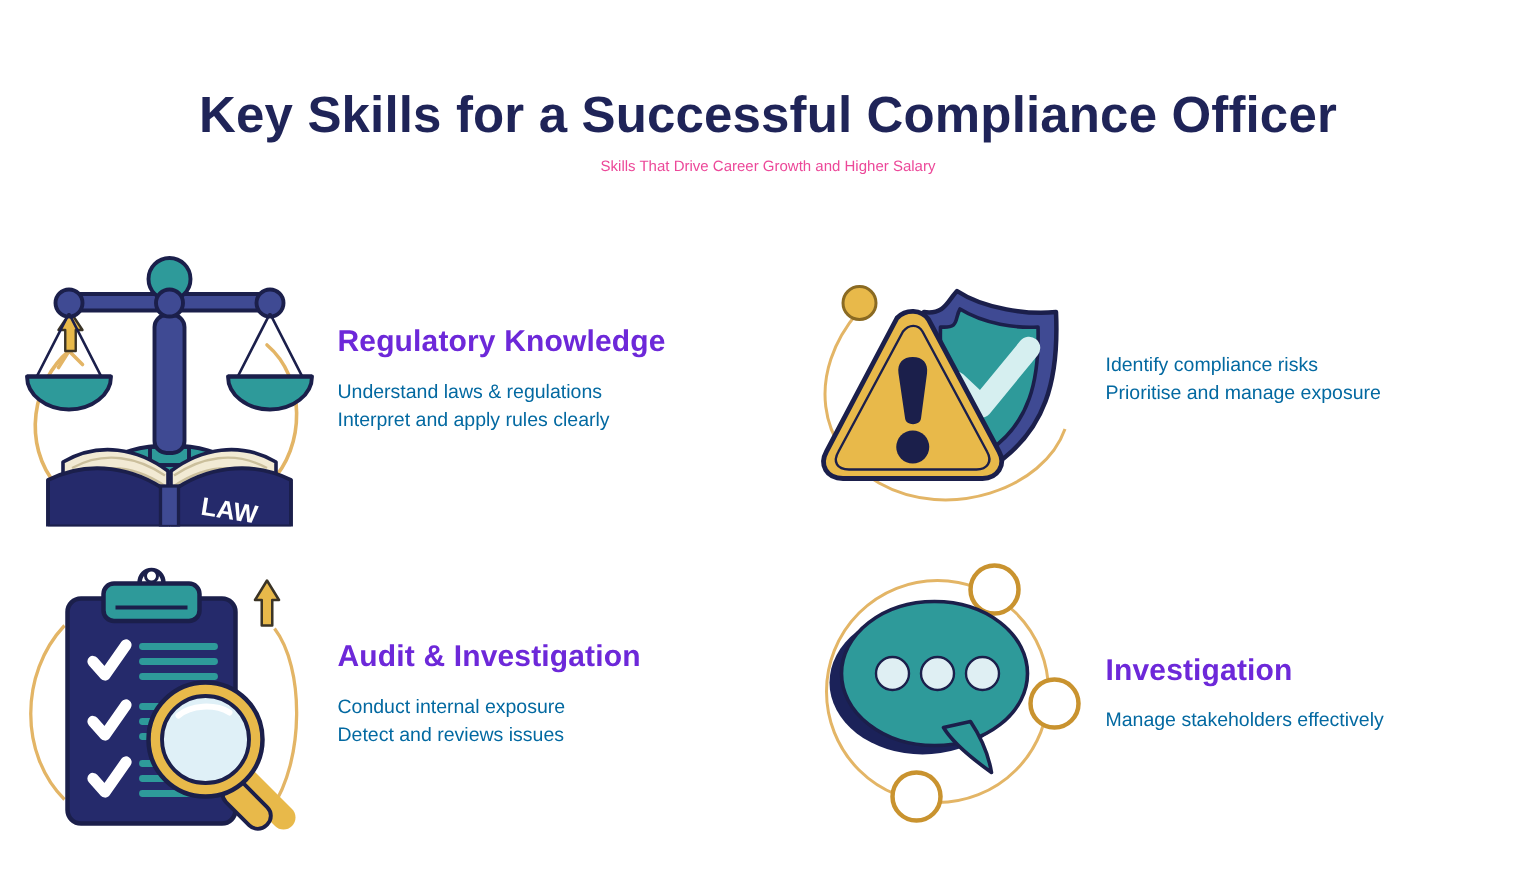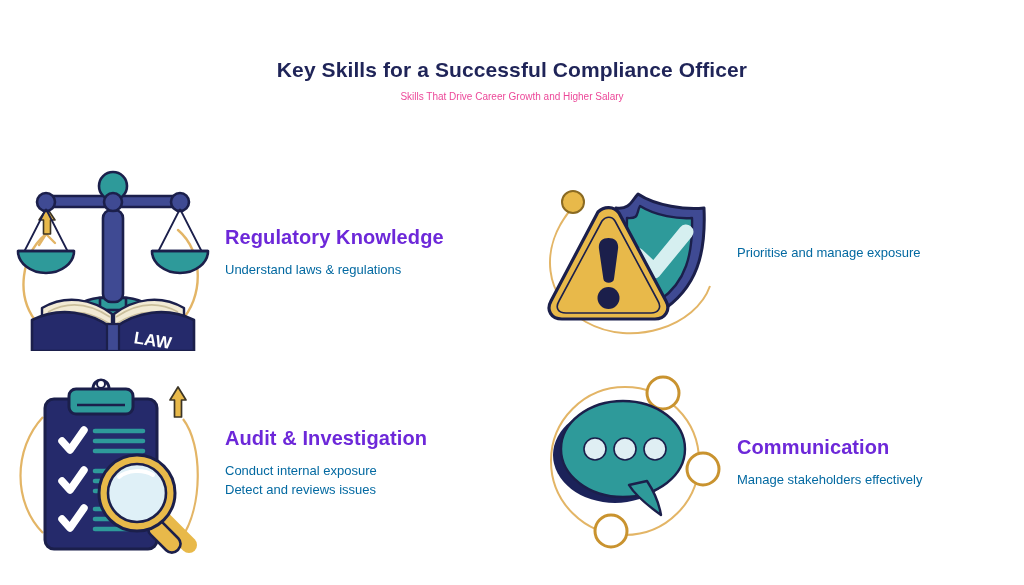--- a/index.html
+++ b/index.html
@@ -14,21 +14,21 @@
     overflow: hidden;
     position: relative;
   }
 
   
   .header {
     text-align: center;
     padding-top: 58px;
   }
   .title {
-    font-size: 21px;
+    font-size: 34px;
     font-weight: bold;
     color: #1f2458;
     letter-spacing: 0.1px;
     line-height: 1.15;
     margin: 0;
   }
   .subtitle {
     font-size: 10px;
     color: #ec4899;
     margin: 9px 0 0 0;
@@ -140,20 +140,21 @@
         <path d="M186 164 C 158 150, 128 156, 106 172 L106 195 L186 195 Z" fill="#252a6b" stroke="#1b1f4b" stroke-width="2.6" stroke-linejoin="round"></path>
 
         <rect x="99" y="168" width="12" height="27" fill="#3f4a93" stroke="#1b1f4b" stroke-width="2.2"></rect>
 
         <text x="144" y="190" transform="rotate(9 144 190)" fill="#ffffff" font-family="Liberation Sans, sans-serif" font-size="17" font-weight="bold" text-anchor="middle">LAW</text>
       </svg>
     </div>
     <div class="card-text">
       <h2 class="card-title">Regulatory Knowledge</h2>
       <p class="card-line">Understand laws &amp; regulations</p>
+      <p class="card-line">Interpret and apply rules clearly</p>
     </div>
   </div>
 
   <div class="card">
     <div class="icon-wrap">
       <svg width="210" height="175" viewBox="0 0 210 175">
 
         <path d="M52 42 C 18 82, 24 132, 66 156 C 112 182, 176 160, 190 120" fill="none" stroke="#e3b566" stroke-width="2"></path>
 
         <circle cx="53" cy="36" r="11" fill="#e8b94a" stroke="#8a6a22" stroke-width="2"></circle>
@@ -165,20 +166,21 @@
         <path d="M117 89 L134 105 L166 66" fill="none" stroke="#d6eff0" stroke-width="15" stroke-linecap="round" stroke-linejoin="round"></path>
 
         <path d="M78 46 C 84 40, 94 40, 99 47 L146 135 C 151 144, 145 153, 135 153 L42 153 C 31 153, 26 144, 31 135 Z" fill="#e8b94a" stroke="#1b1f4b" stroke-width="3.2" stroke-linejoin="round"></path>
         <path d="M82 55 C 86 50, 92 50, 95 55 L138 135 C 142 142, 138 147, 131 147 L46 147 C 38 147, 35 142, 39 135 Z" fill="none" stroke="#1b1f4b" stroke-width="1.6" stroke-linejoin="round"></path>
 
         <path d="M88.5 72 L88.5 72 C 95 72, 99 76, 98 83 L94 113 C 93.4 118, 84 118, 83.4 113 L79 83 C 78 76, 82 72, 88.5 72 Z" fill="#1b1f4b"></path>
         <circle cx="88.5" cy="132" r="11" fill="#1b1f4b"></circle>
       </svg>
     </div>
     <div class="card-text">
+      <p class="card-line">Identify compliance risks</p>
       <p class="card-line">Prioritise and manage exposure</p>
     </div>
   </div>
 
   <div class="card">
     <div class="icon-wrap">
       <svg width="212" height="192" viewBox="0 0 212 192">
 
         <path d="M36 50 C 6 82, 6 136, 36 166" fill="none" stroke="#e3b566" stroke-width="2.2"></path>
         <path d="M176 52 C 196 78, 196 140, 174 172" fill="none" stroke="#e3b566" stroke-width="2.2"></path>
@@ -236,18 +238,18 @@
         <ellipse cx="104" cy="76" rx="62" ry="48" fill="#2e9a9a" stroke="#1b1f4b" stroke-width="2.4"></ellipse>
 
         <path d="M128 108 C 136 120, 140 130, 142 142 C 128 132, 116 122, 110 112 Z" fill="#2e9a9a" stroke="#1b1f4b" stroke-width="2.4" stroke-linejoin="round"></path>
 
         <circle cx="76" cy="76" r="11" fill="#dfeff3" stroke="#1b1f4b" stroke-width="1.6"></circle>
         <circle cx="106" cy="76" r="11" fill="#dfeff3" stroke="#1b1f4b" stroke-width="1.6"></circle>
         <circle cx="136" cy="76" r="11" fill="#dfeff3" stroke="#1b1f4b" stroke-width="1.6"></circle>
       </svg>
     </div>
     <div class="card-text">
-      <h2 class="card-title">Communication</h2>
+      <h2 class="card-title">Investigation</h2>
       <p class="card-line">Manage stakeholders effectively</p>
     </div>
   </div>
 
 </div>
 
 </body></html>

